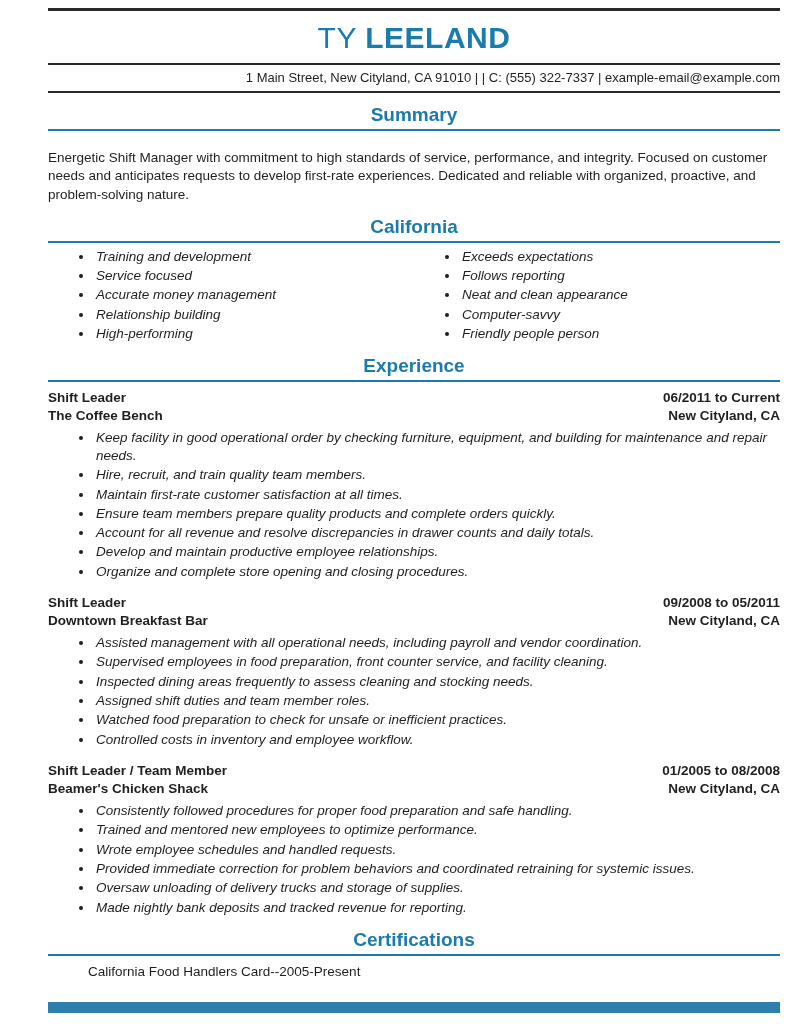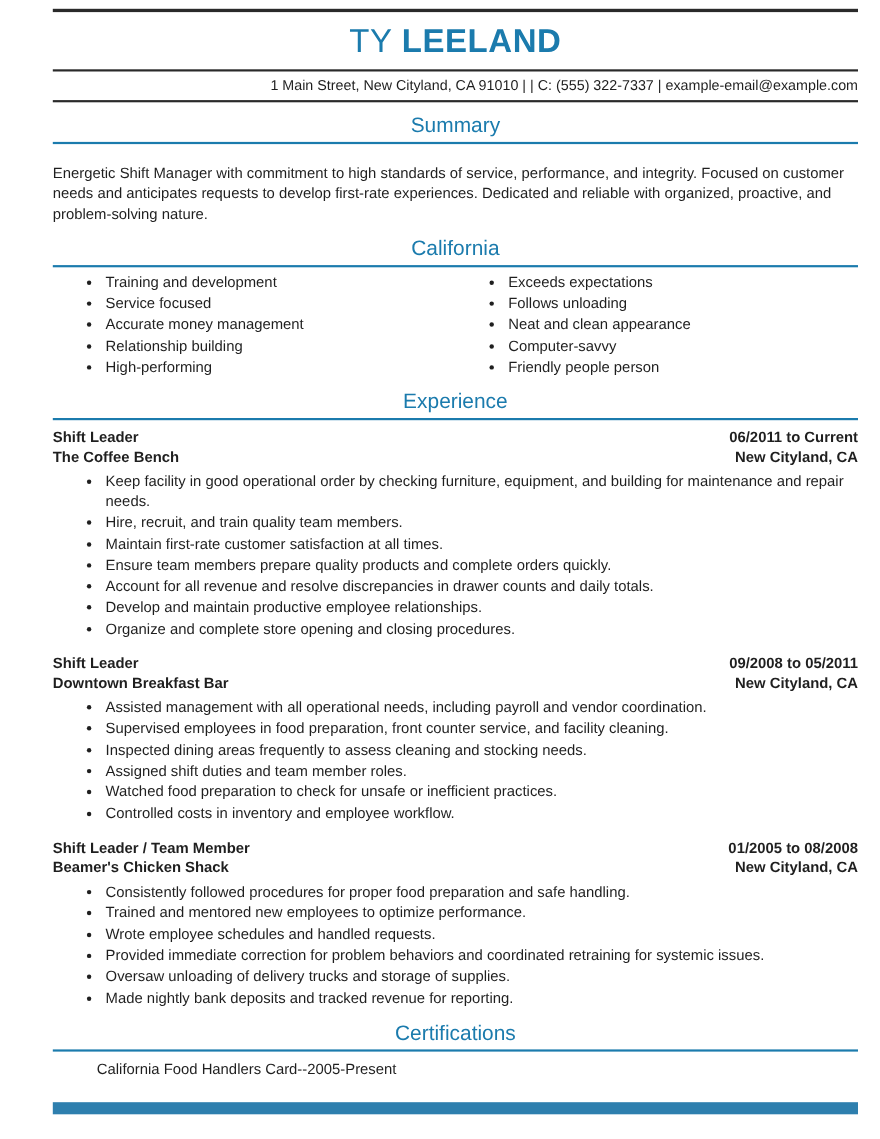--- a/index.html
+++ b/index.html
@@ -38,38 +38,39 @@
   .rule-below-name { margin-top: 9px; }
   .contact {
     text-align: right;
     font-size: 13px;
     padding: 5px 0 6px 0;
     color: var(--text);
   }
   .section-heading {
     text-align: center;
     color: var(--accent);
-    font-weight: 400;
+    font-weight: 700;
     font-size: 19px;
     margin-top: 11px;
     line-height: 1.15;
   }
   .accent-rule { height: 2px; background: var(--accent); margin-top: 3px; }
   .body-text {
     font-size: 13.5px;
     line-height: 1.38;
     margin-top: 18px;
   }
   .columns { display: flex; }
   .col { width: 50%; }
   ul.bullets {
     margin: 5px 0 0 0;
     padding-left: 46px;
     font-size: 13.5px;
     line-height: 1.32;
+    font-style: italic;
   }
   ul.bullets li { padding-left: 2px; margin: 1.5px 0; }
   .job { margin-top: 12px; }
   .job.first { margin-top: 7px; }
   .job-line {
     display: flex;
     justify-content: space-between;
     font-weight: 700;
     font-size: 13.5px;
     line-height: 1.3;
@@ -112,21 +113,21 @@
           <li>Training and development</li>
           <li>Service focused</li>
           <li>Accurate money management</li>
           <li>Relationship building</li>
           <li>High-performing</li>
         </ul>
     </div>
     <div class="col">
       <ul class="bullets">
           <li>Exceeds expectations</li>
-          <li>Follows unloading</li>
+          <li>Follows reporting</li>
           <li>Neat and clean appearance</li>
           <li>Computer-savvy</li>
           <li>Friendly people person</li>
         </ul>
     </div>
   </div>
 
   <div class="section-heading">Experience</div>
   <div class="accent-rule"></div>
 

